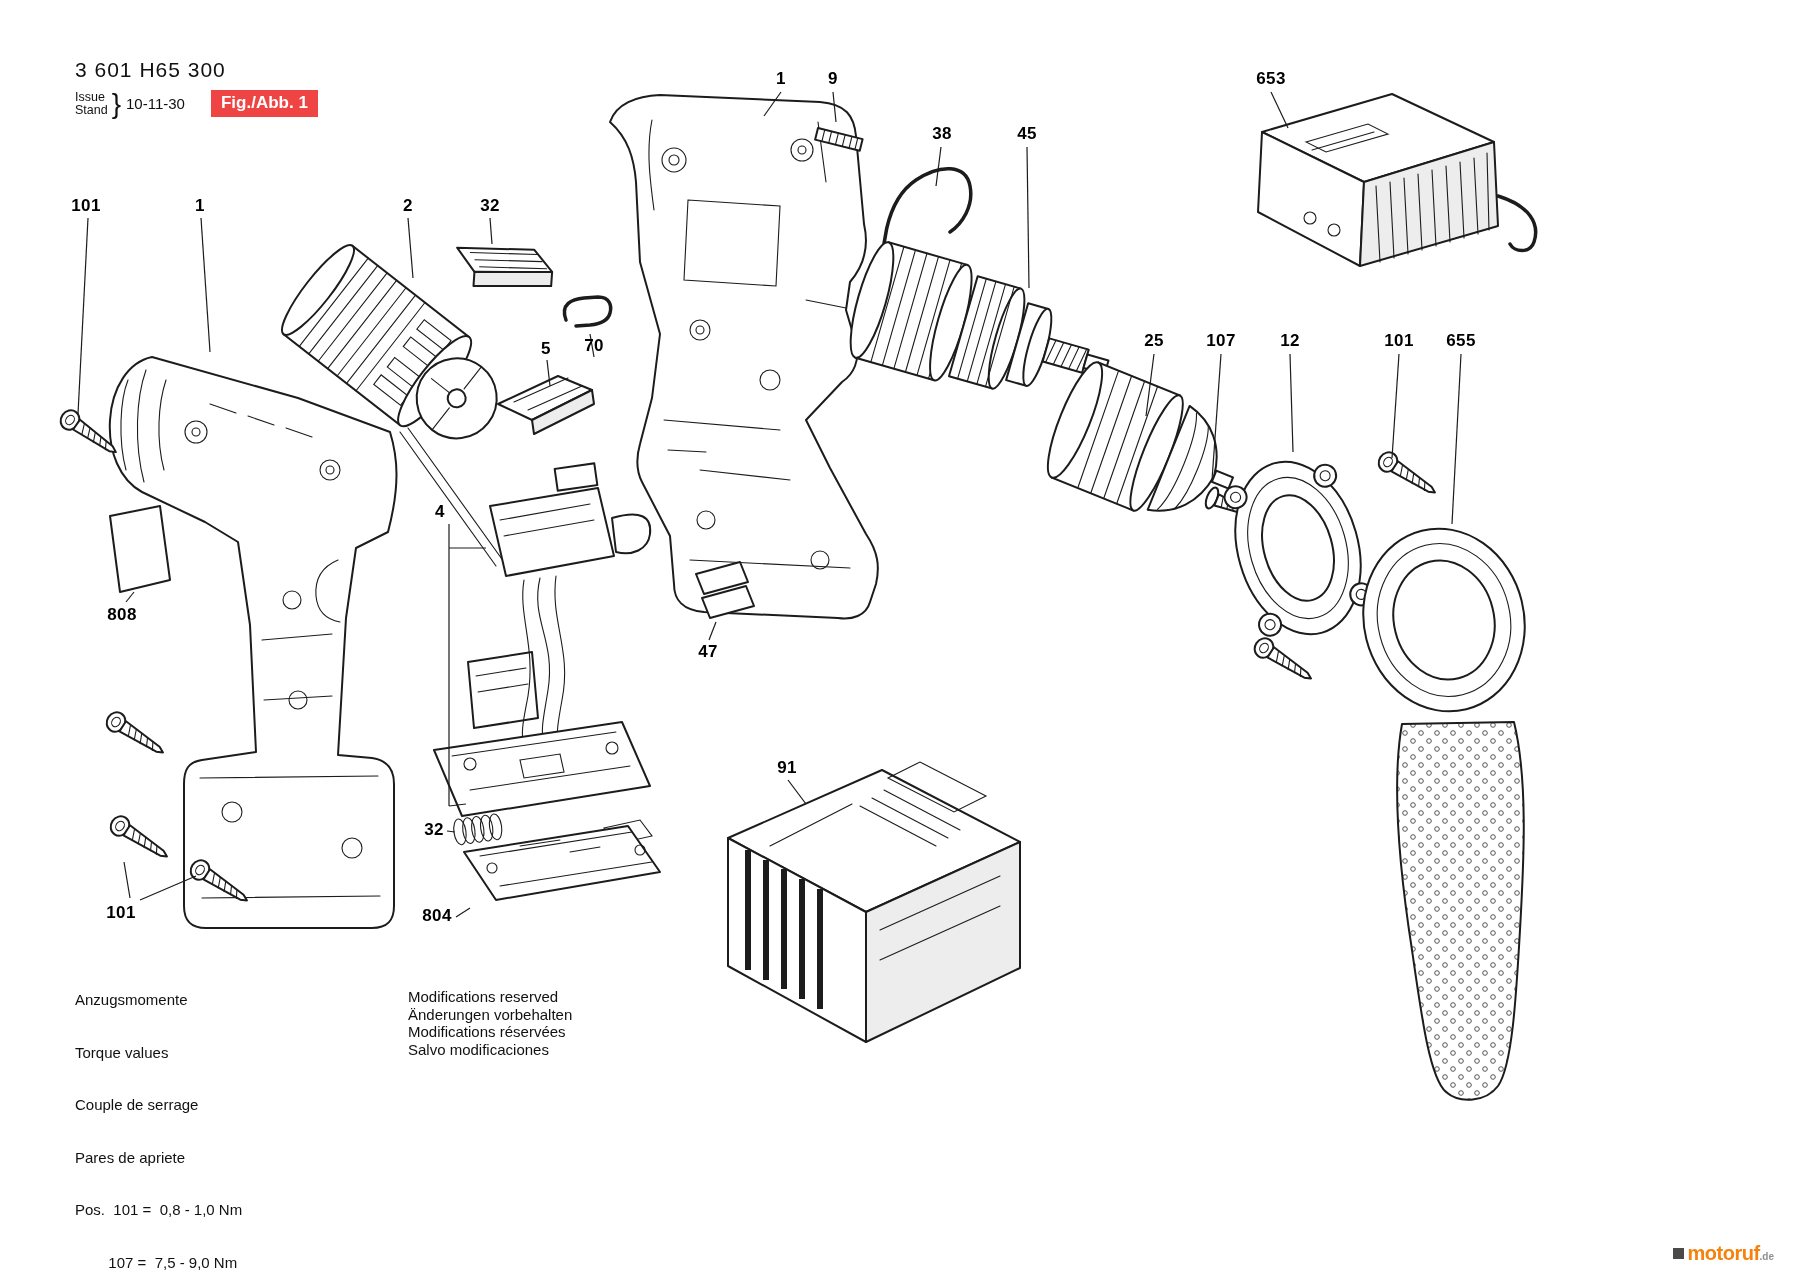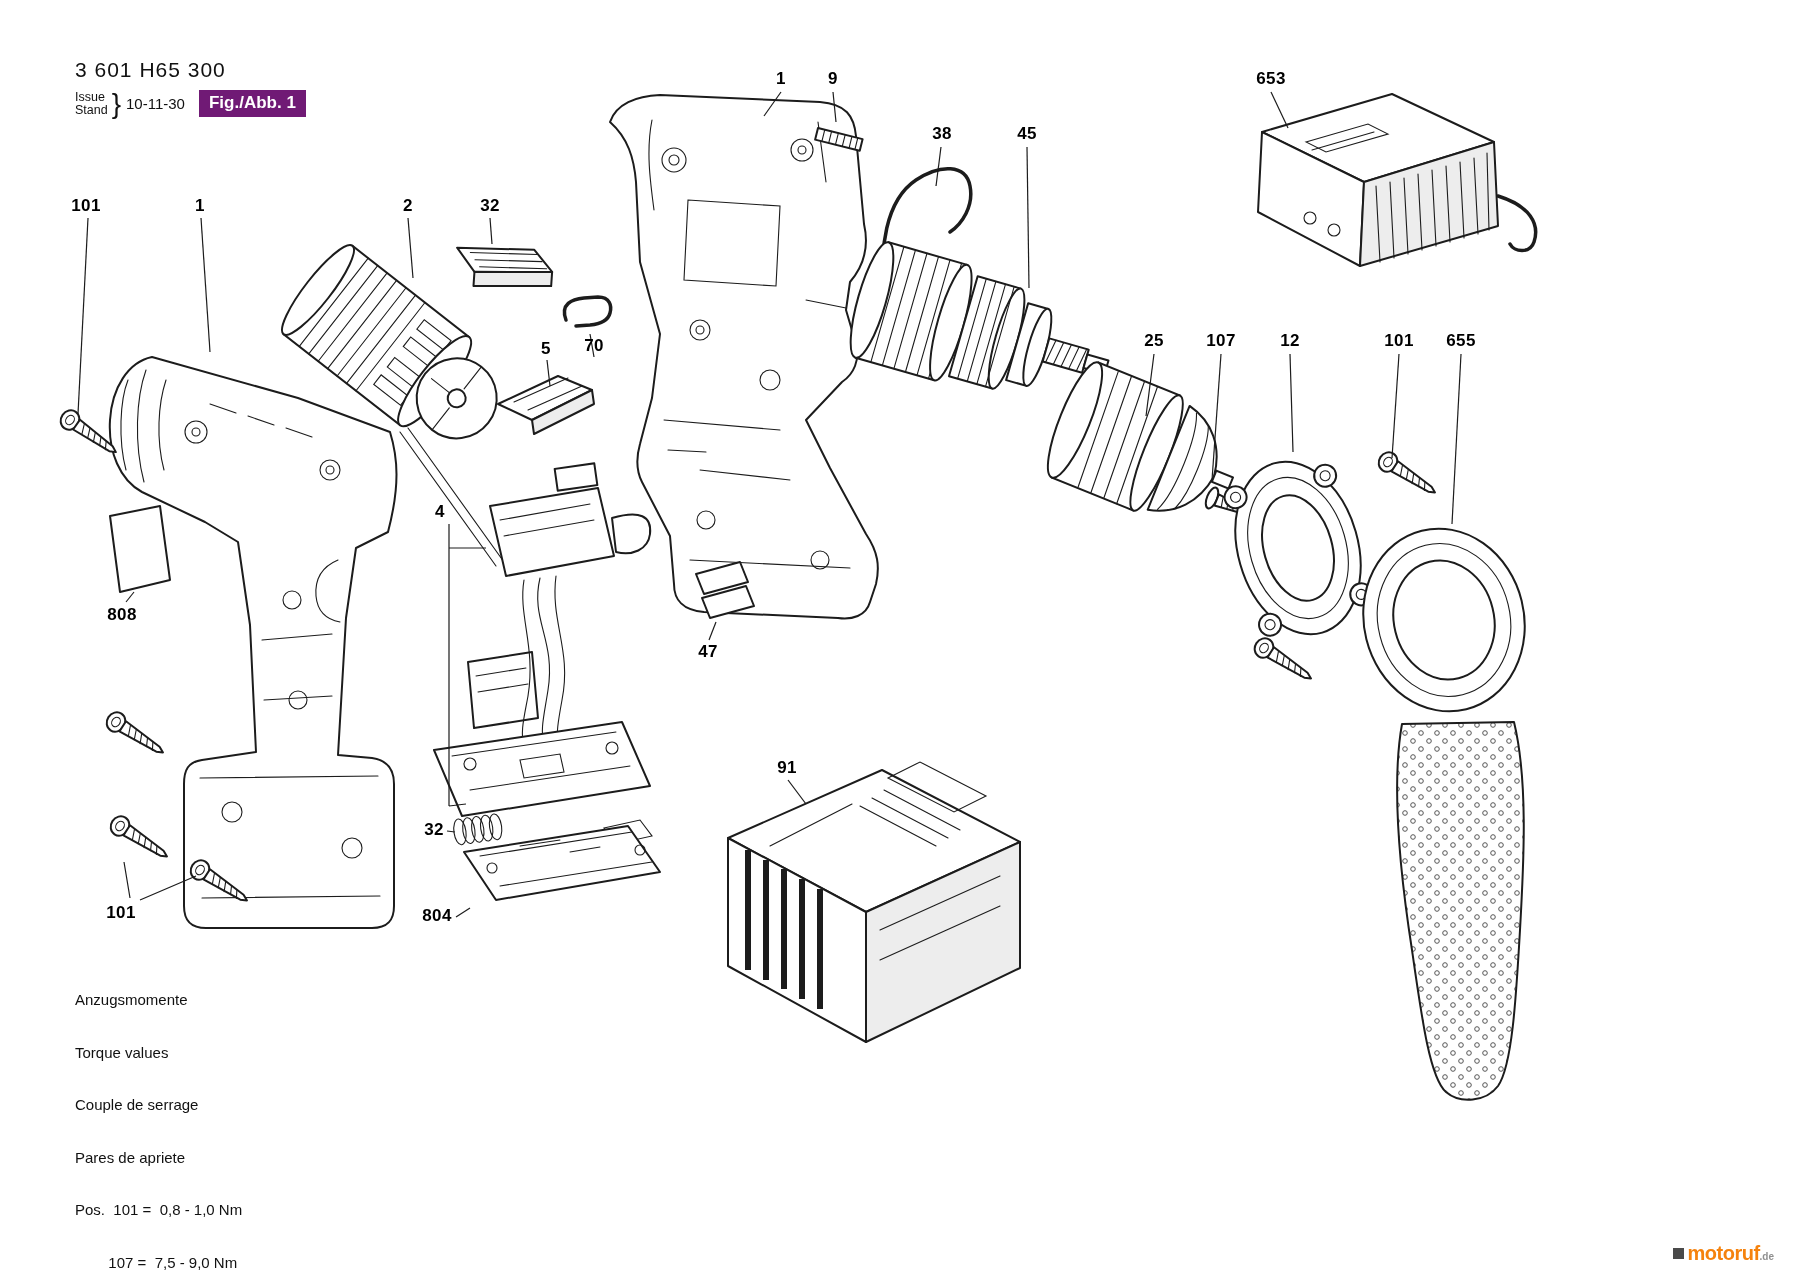--- a/index.html
+++ b/index.html
@@ -16,22 +16,22 @@
   .leader path { stroke:#1c1c1c; stroke-width:1.2; fill:none; }
 
   .callout-layer { position:absolute; left:0; top:0; width:100%; height:100%; pointer-events:none; }
   .callout { position:absolute; transform:translate(-50%,-50%); font-size:17px; font-weight:bold; color:#000; letter-spacing:.3px; white-space:nowrap; }
 
   .header { position:absolute; left:75px; top:58px; }
   .part-number { font-size:21px; letter-spacing:1px; }
   .issue-row { display:flex; align-items:center; margin-top:8px; gap:3px; }
   .issue-stand { font-size:12.5px; line-height:13px; }
   .brace { font-size:28px; font-weight:300; line-height:26px; margin:0 2px 0 1px; }
-  .date { font-size:15px; margin-right:11px; }
-  .fig-box { background:#701a75; color:#fff; font-size:17px; font-weight:bold; padding:3px 10px 4px; }
+  .date { font-size:15px; margin-right:23px; }
+  .fig-box { background:#ef4444; color:#fff; font-size:17px; font-weight:bold; padding:3px 10px 4px; }
 
   .torque-note { position:absolute; left:75px; top:956px; font-size:15px; line-height:17.5px; white-space:pre; }
   .mod-note    { position:absolute; left:408px; top:988px; font-size:15px; line-height:17.5px; }
 
   .watermark { position:absolute; right:26px; bottom:6px; display:flex; align-items:baseline; }
   .wm-square { width:11px; height:11px; background:#4a4a4a; margin-right:4px; align-self:center; }
   .wm-brand  { color:#f5820d; font-size:20px; font-weight:bold; letter-spacing:-.5px; }
   .wm-suffix { color:#8f8f8f; font-size:10px; font-weight:bold; }
 </style>
 </head>
@@ -319,20 +319,26 @@
 
   <div class="torque-note">
     <div>Anzugsmomente</div>
     <div>Torque values</div>
     <div>Couple de serrage</div>
     <div>Pares de apriete</div>
     <div>Pos.  101 =  0,8 - 1,0 Nm</div>
     <div>        107 =  7,5 - 9,0 Nm</div>
   </div>
 
+  <div class="mod-note">
+    <div>Modifications reserved</div>
+    <div>Änderungen vorbehalten</div>
+    <div>Modifications réservées</div>
+    <div>Salvo modificaciones</div>
+  </div>
 
   <div class="watermark">
     <span class="wm-square"></span>
     <span class="wm-brand">motoruf</span>
     <span class="wm-suffix">.de</span>
   </div>
 
 </div>
 
 </body></html>

